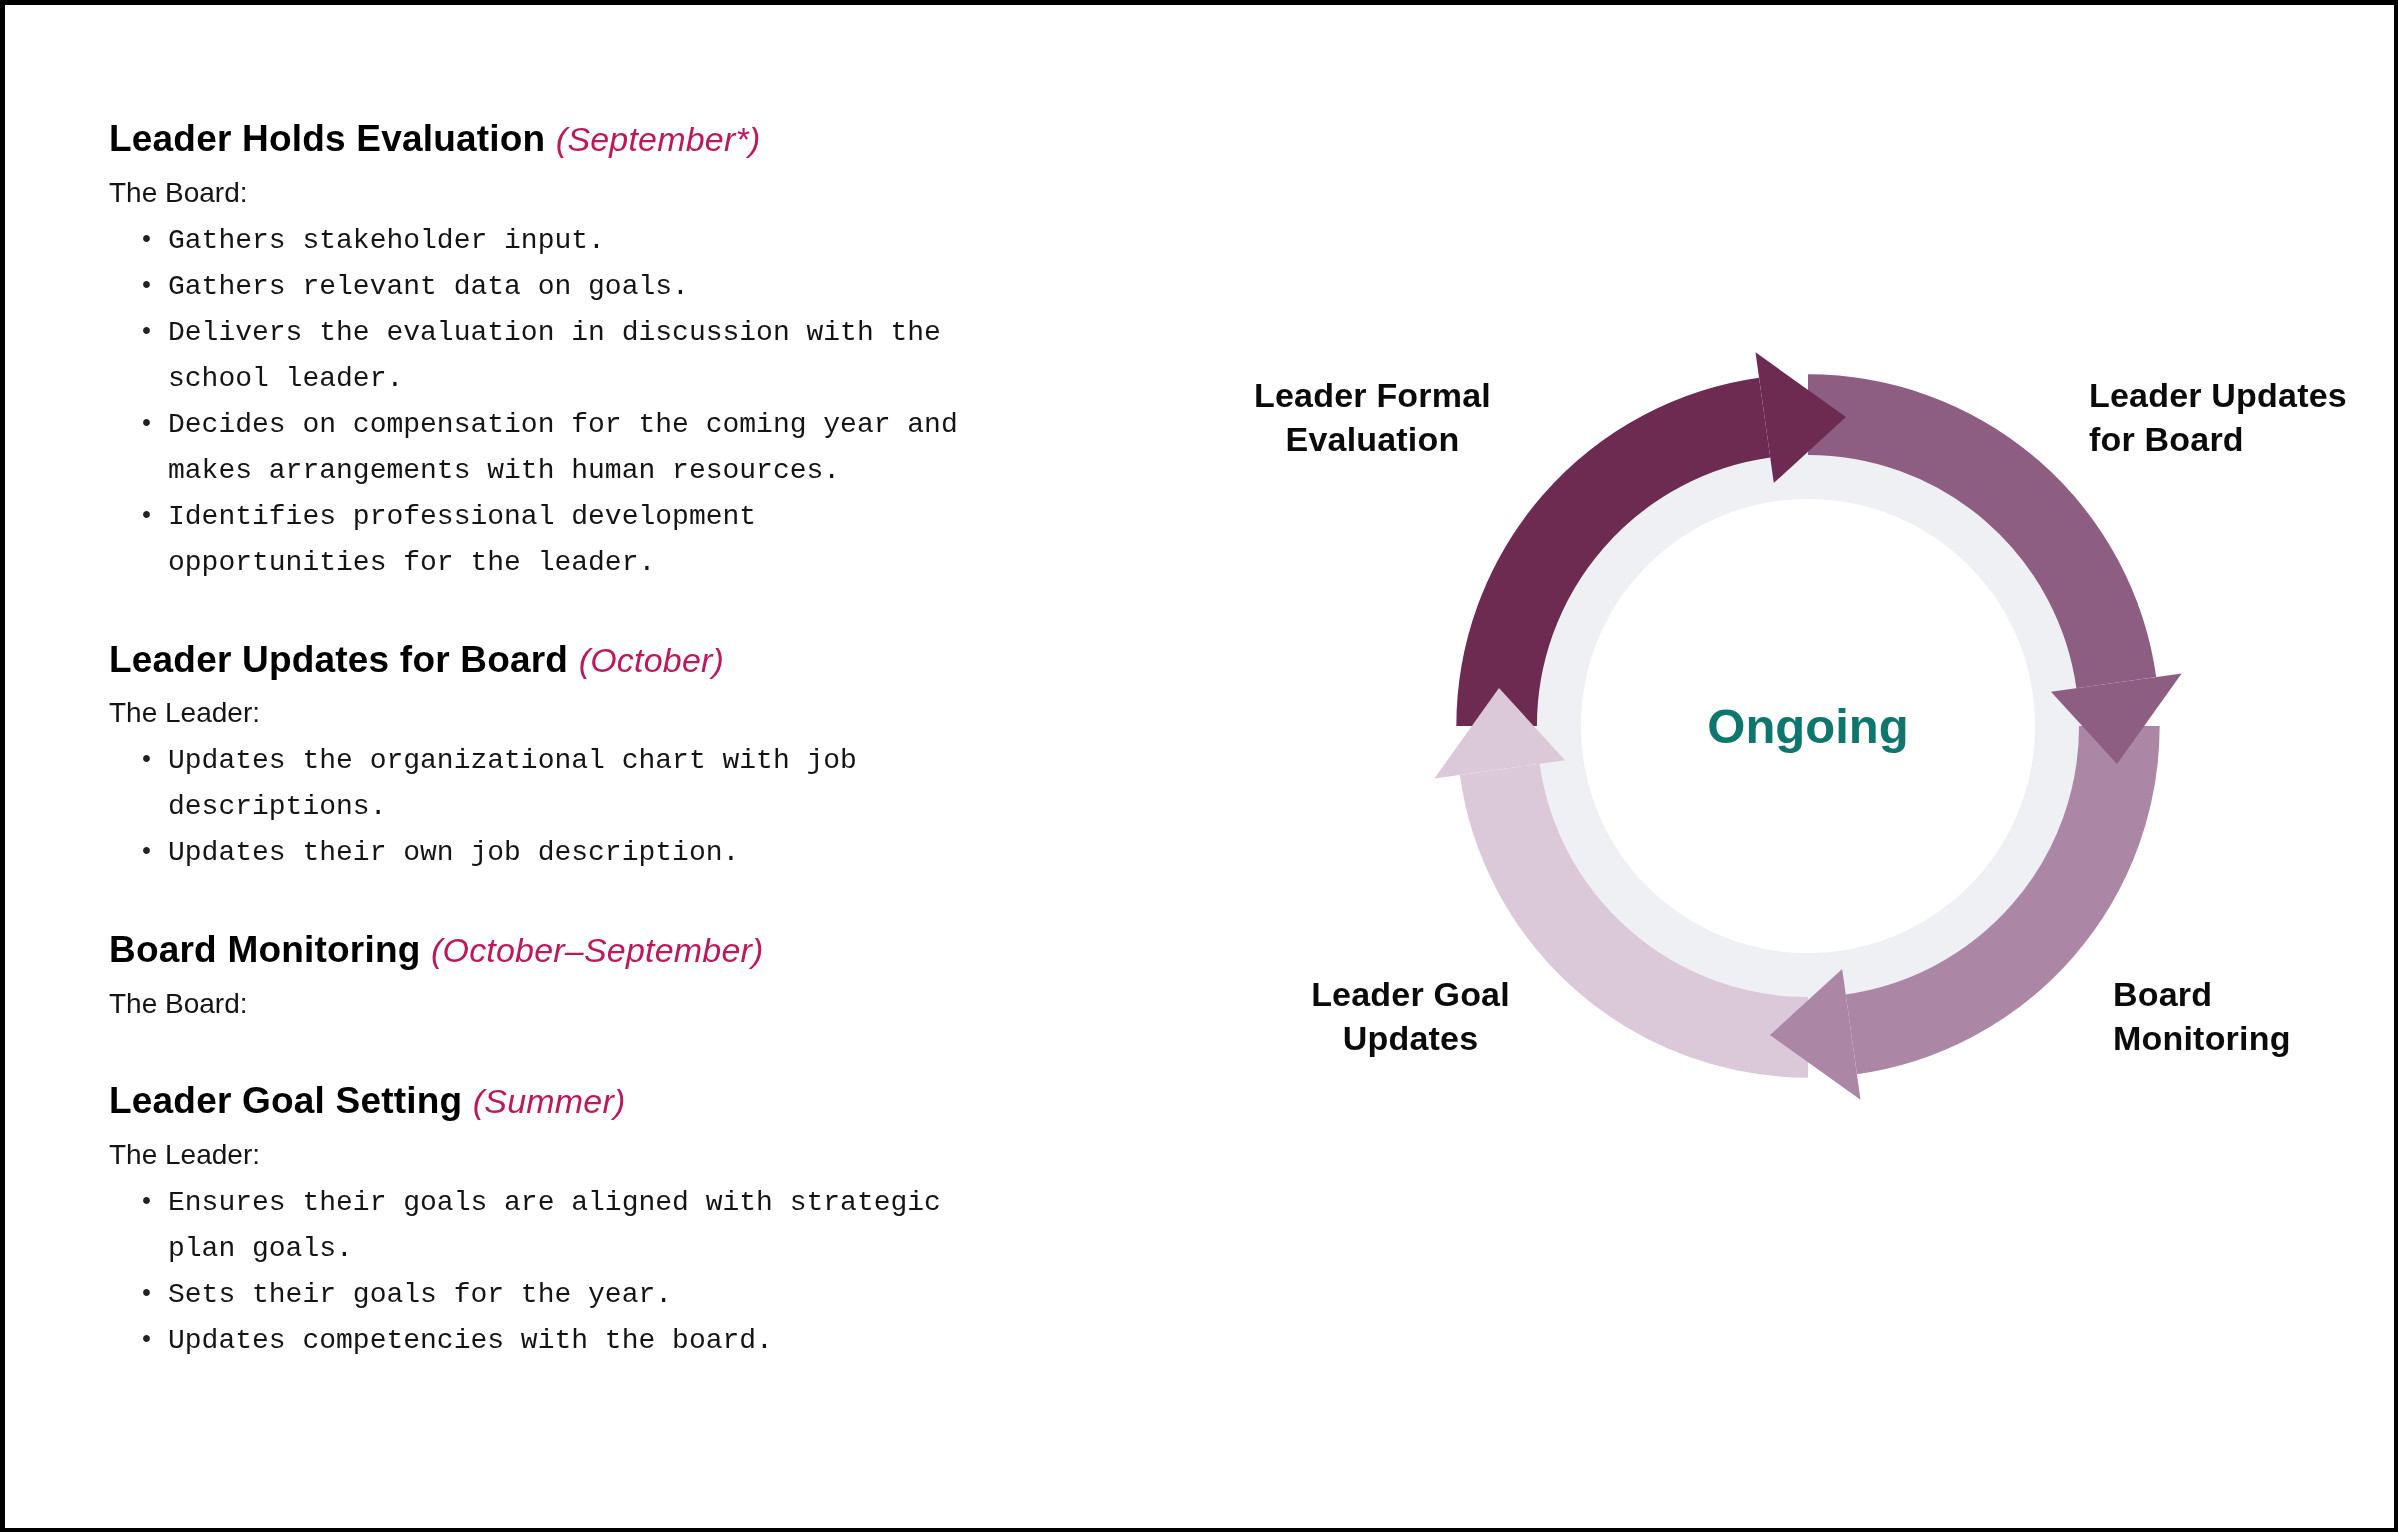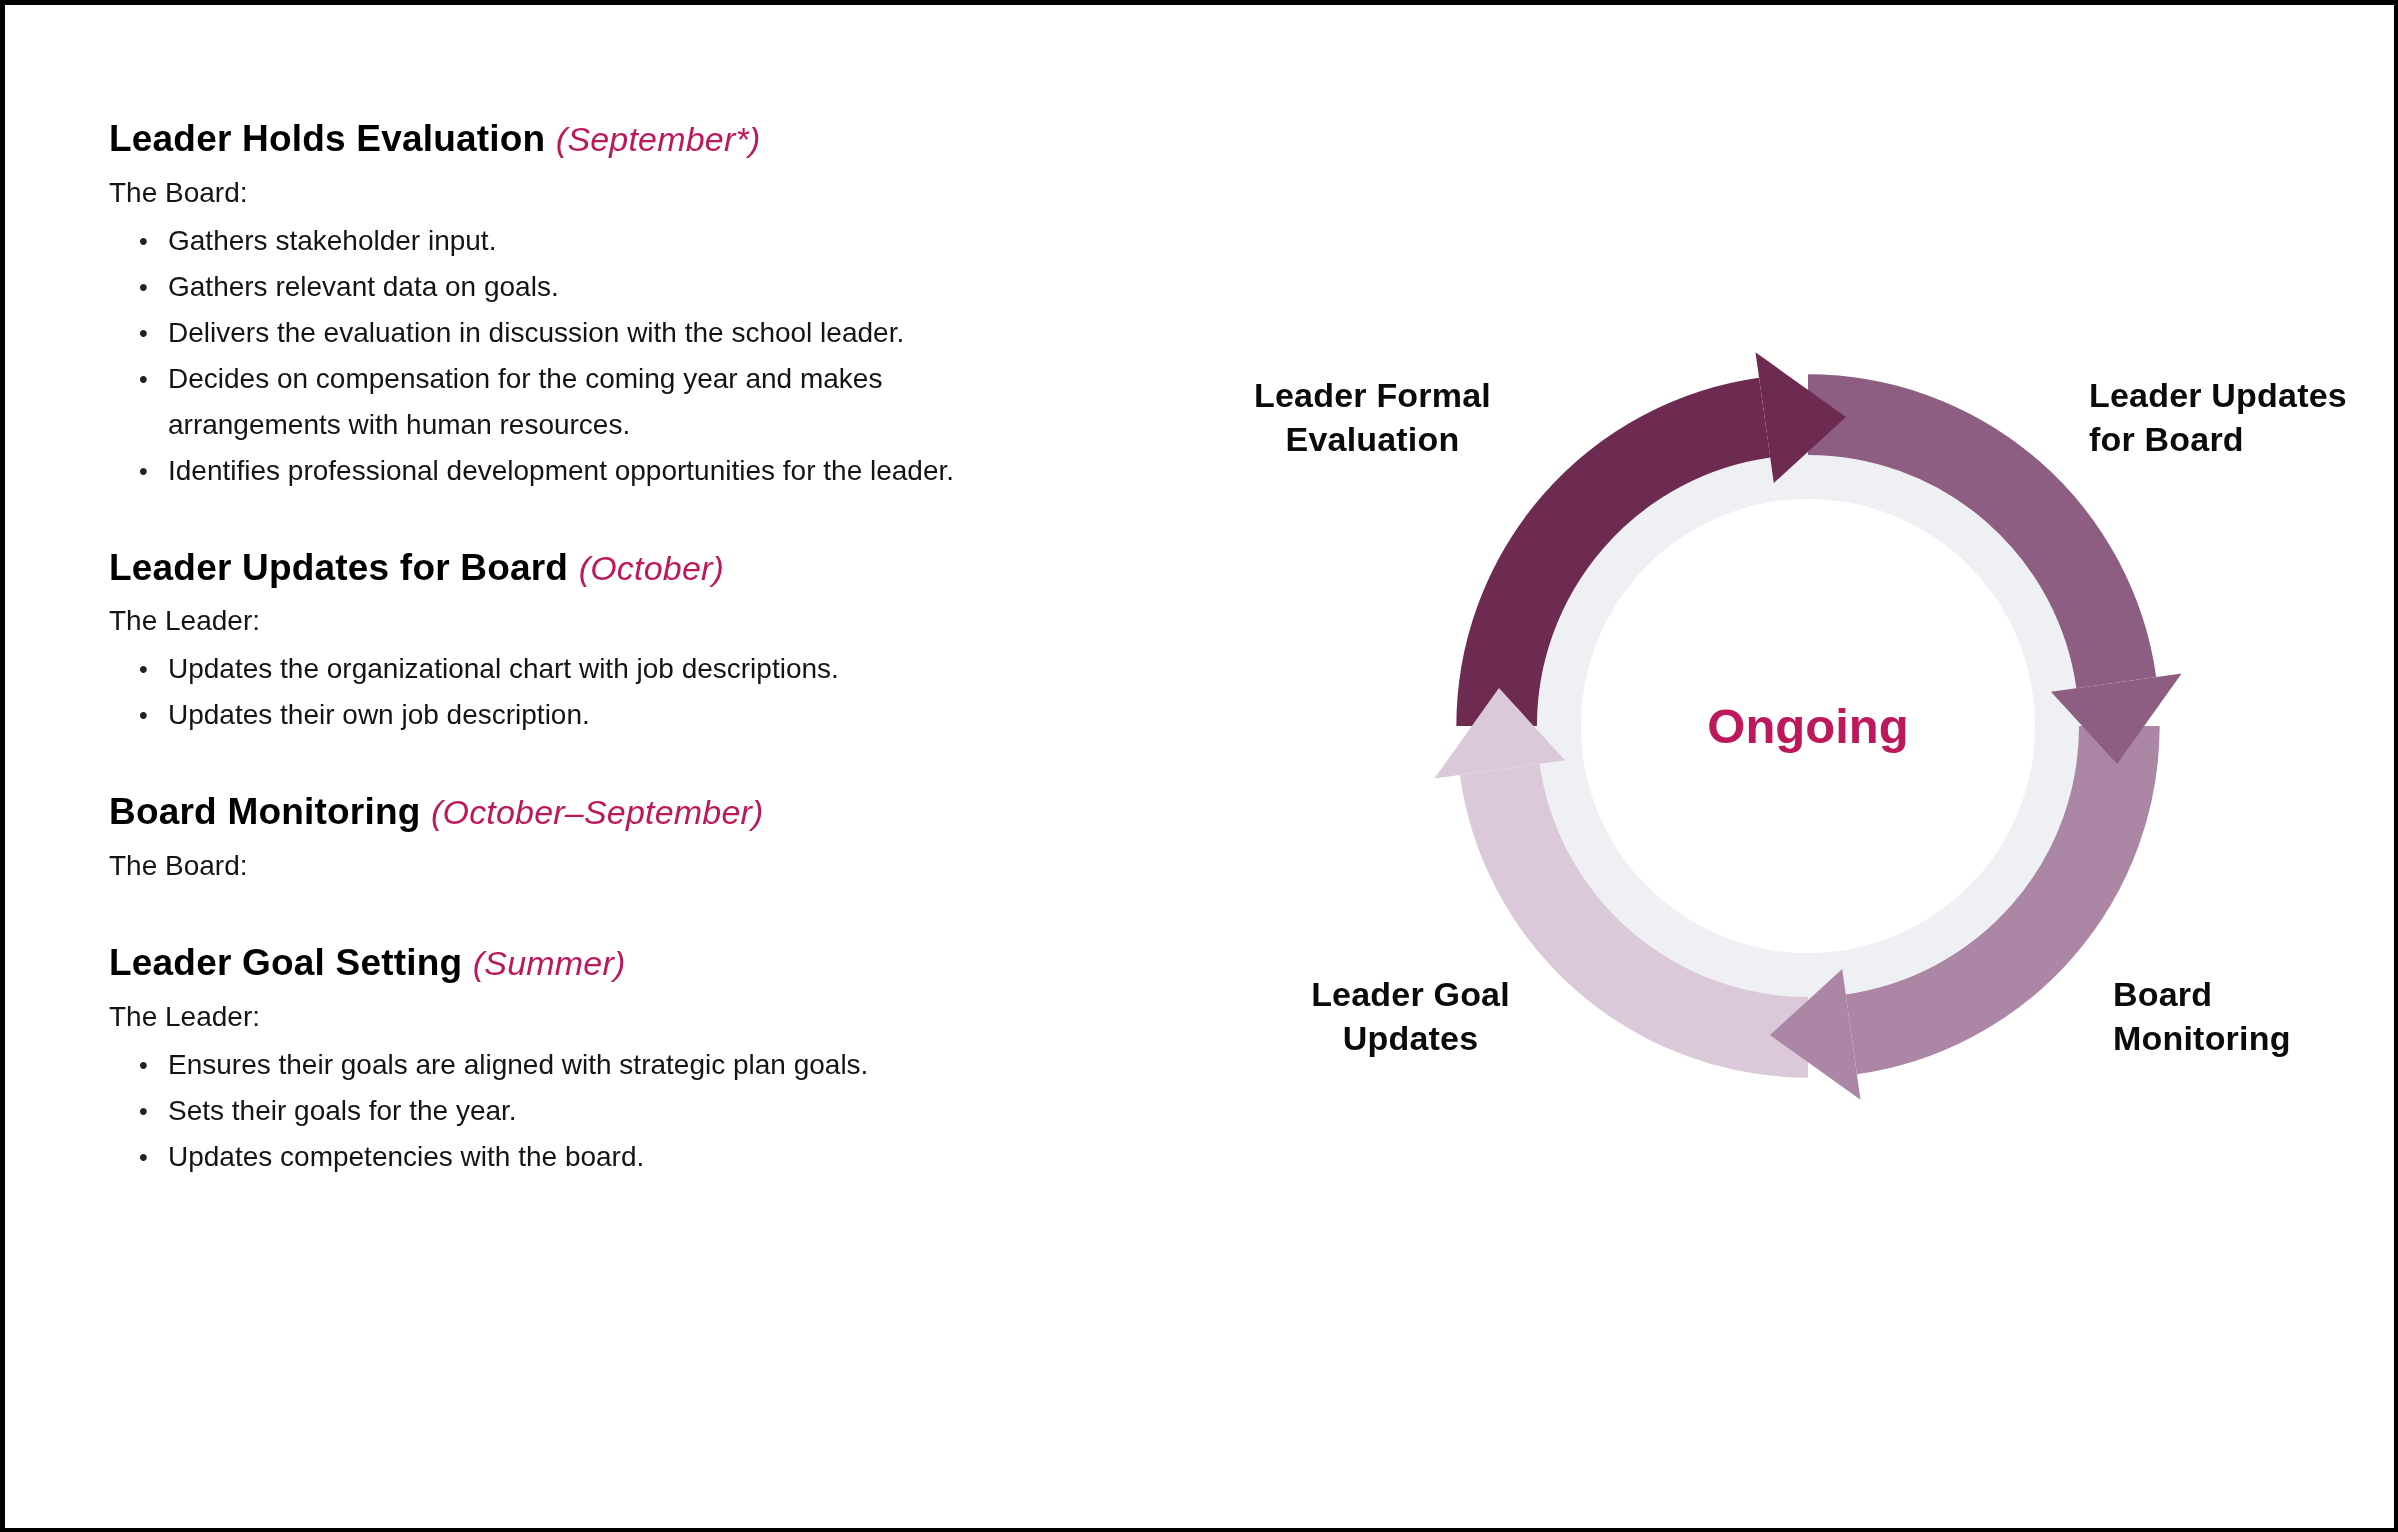--- a/index.html
+++ b/index.html
@@ -34,34 +34,35 @@
   h2 .timeframe {
     font-weight:400; font-style:italic; font-size:34px; color:#be185d;
   }
   .actor { font-size:28px; line-height:46px; color:#141414; margin-bottom:1.9px; }
   ul { list-style:none; }
   li {
     position:relative;
     font-size:28px; line-height:46px; color:#141414;
     padding-left:59px;
     max-width:876px;
+    font-family:Liberation Mono, monospace;
   }
   li::before {
     content:"\2022";
     position:absolute; left:30px; top:0;
     font-size:25px; line-height:46px; color:#222;
   }
 
   
   .diagram { position:absolute; left:1218px; top:262px; width:1181px; height:946px; }
   .ring-svg { position:absolute; left:126px; top:0; width:928px; height:928px; }
   .center-label {
     position:absolute; left:126px; top:0; width:928px; height:928px;
     display:flex; align-items:center; justify-content:center;
-    font-size:49px; font-weight:700; color:#be185d;
+    font-size:49px; font-weight:700; color:#0f766e;
     pointer-events:none;
   }
   .cycle-label {
     position:absolute;
     font-size:34px; font-weight:700; line-height:44px; color:#0b0b0b;
     letter-spacing:0.2px;
   }
   .pos-tl { left:0px;   top:111px; width:309px; text-align:center; }
   .pos-tr { left:871px; top:111px; width:319px; text-align:left; }
   .pos-br { left:895px; top:710px; width:319px; text-align:left; }

